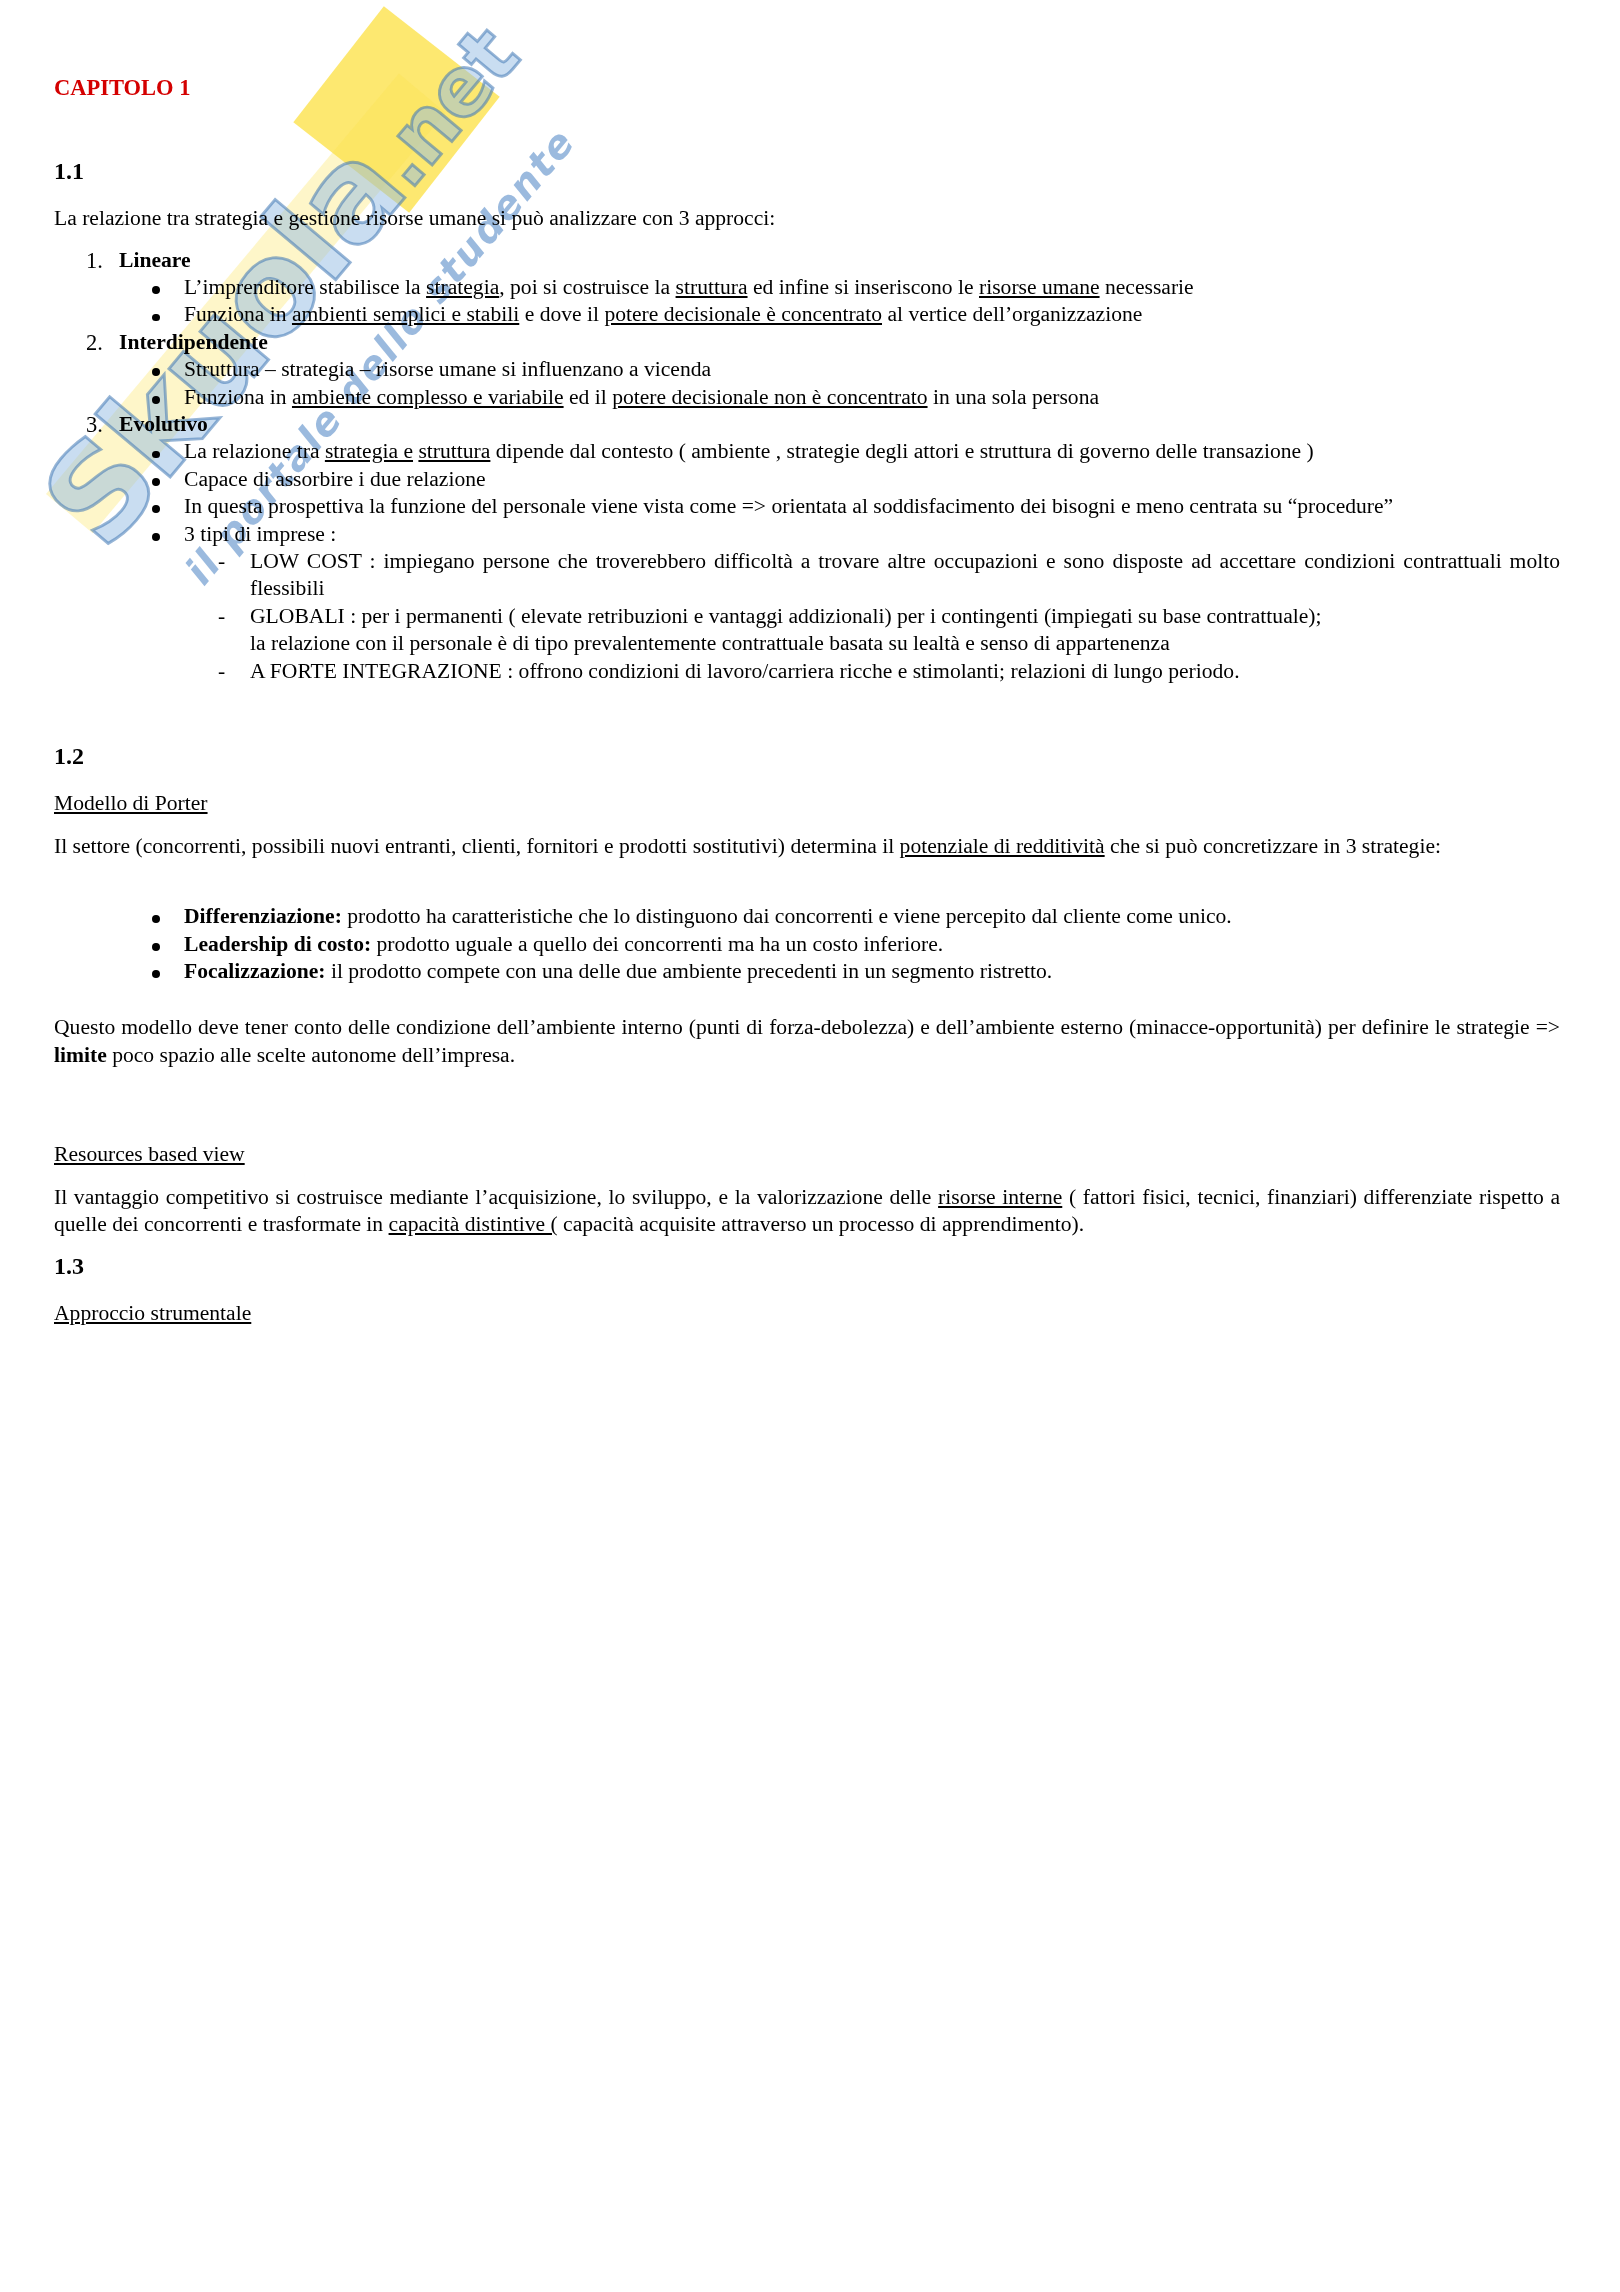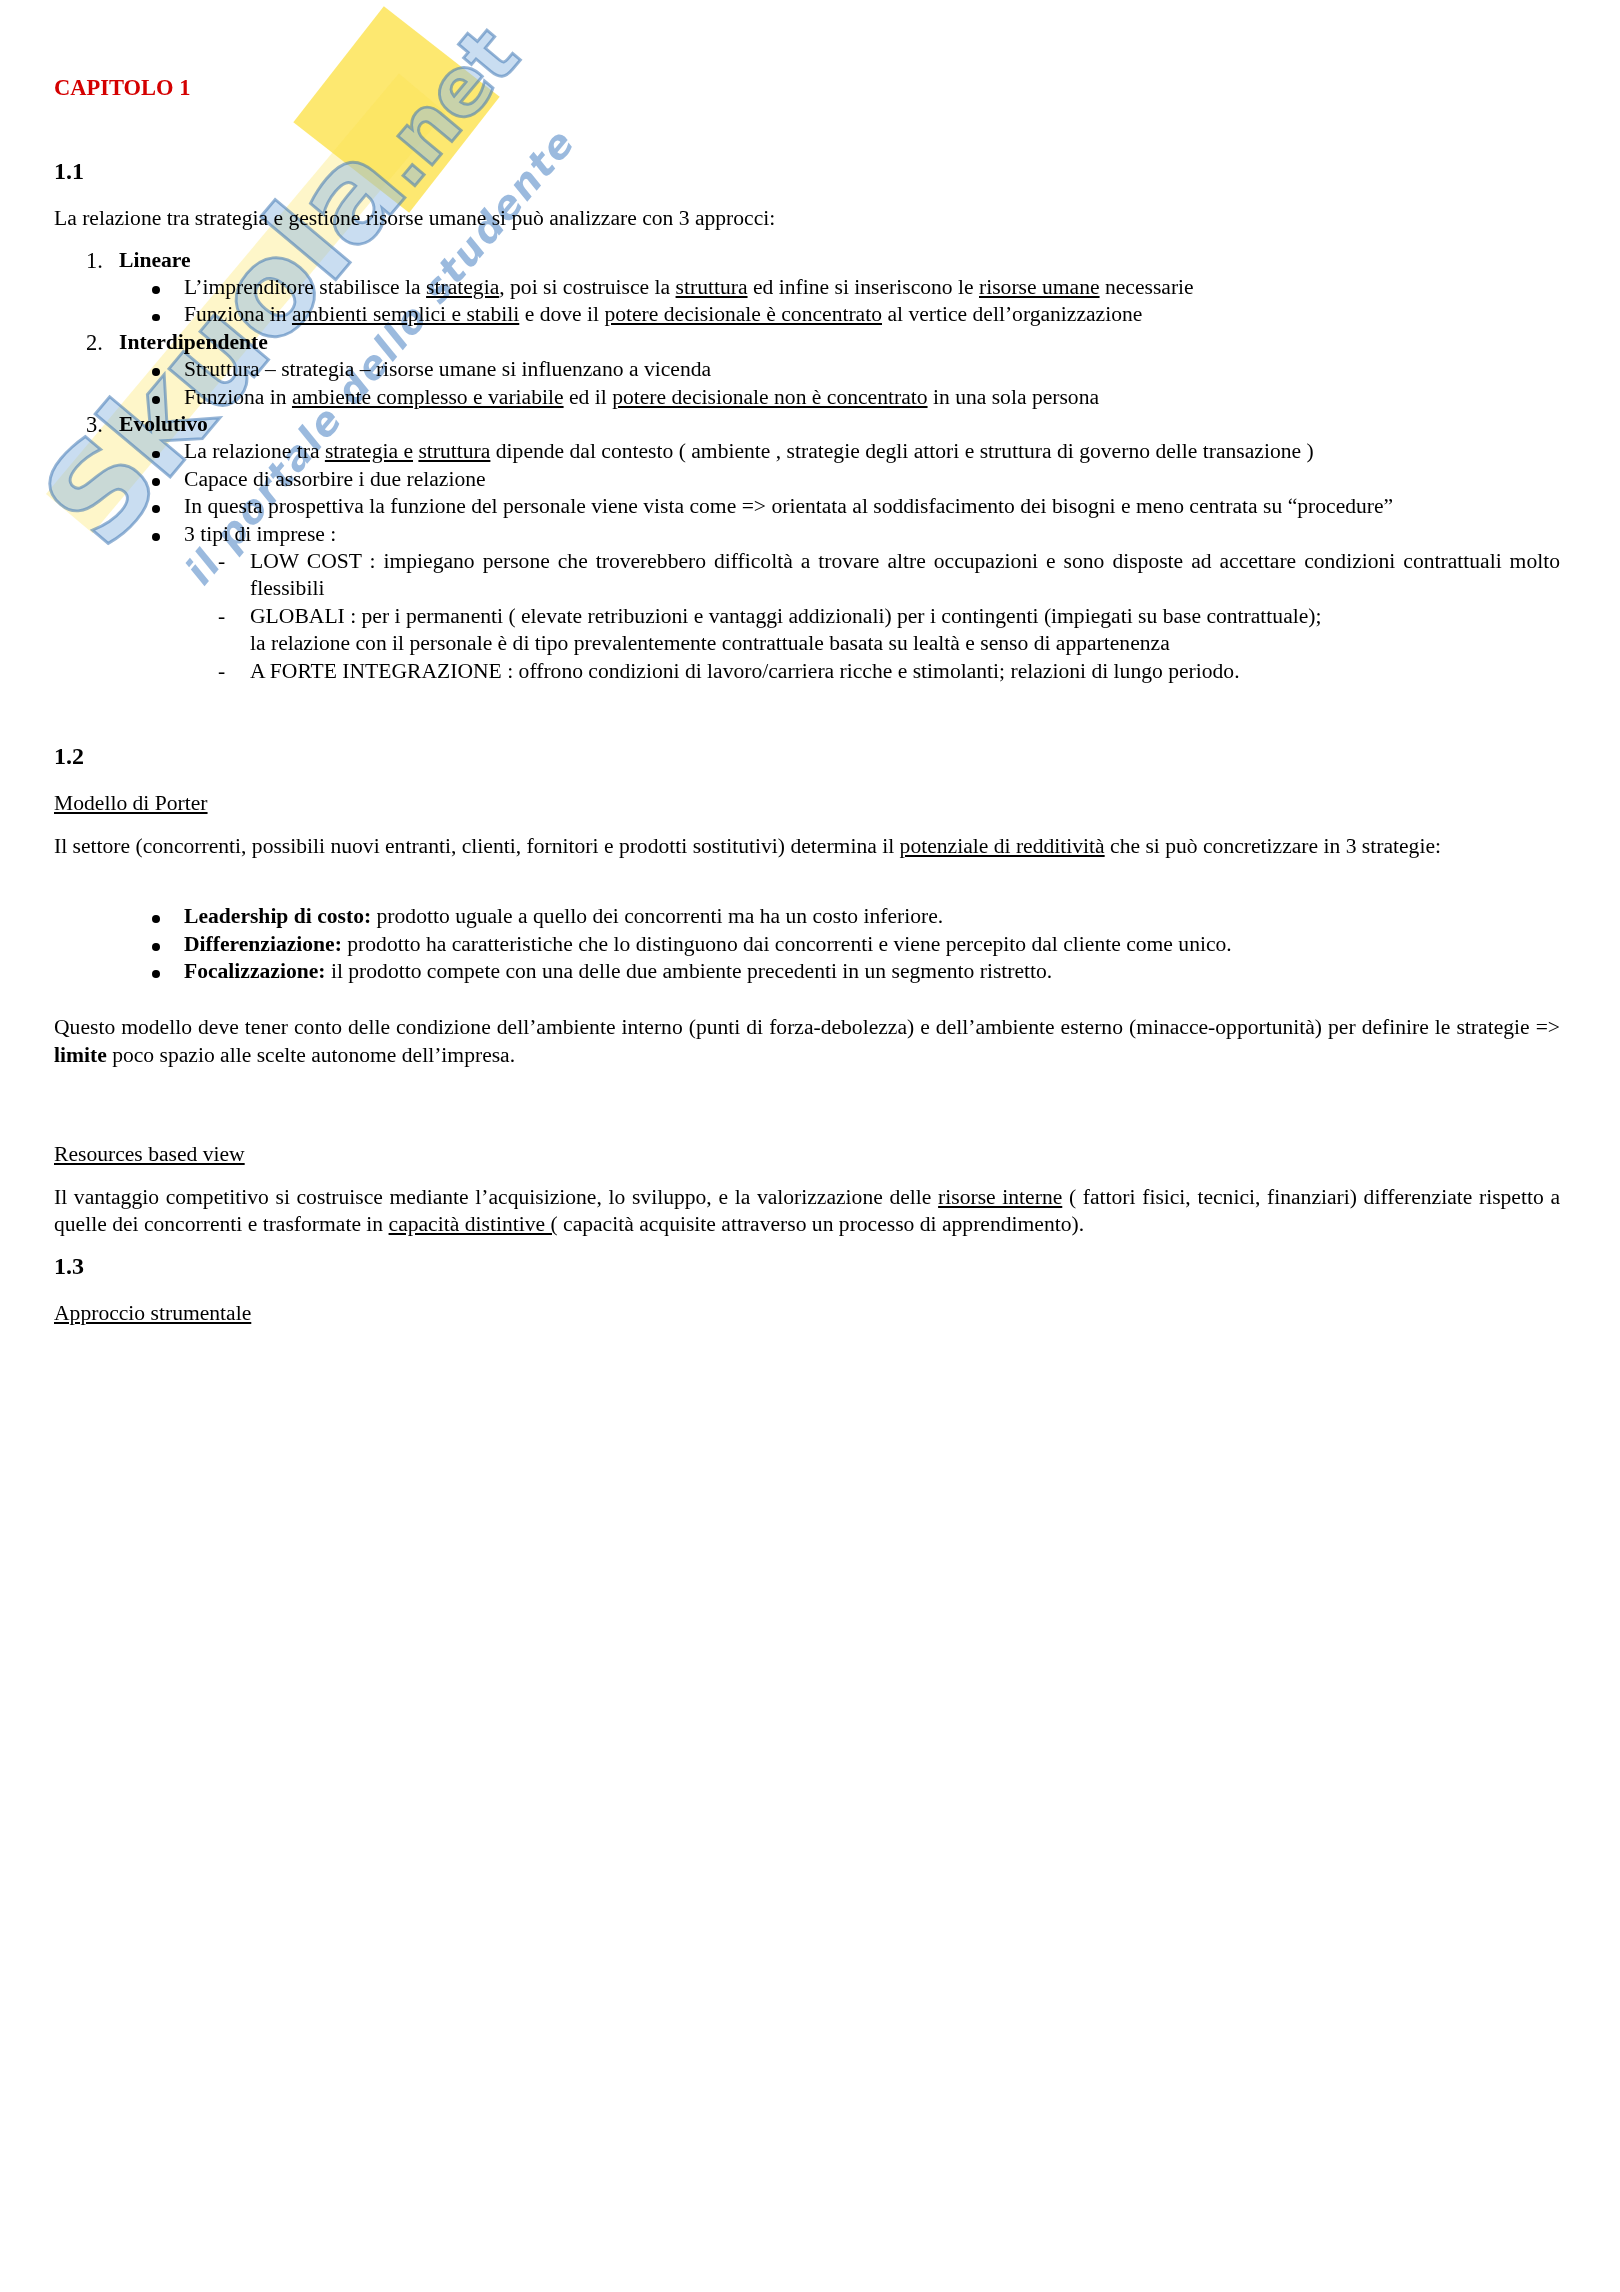--- a/index.html
+++ b/index.html
@@ -131,25 +131,25 @@
       <div class="li-text"><span>A FORTE INTEGRAZIONE : offrono condizioni di lavoro/carriera ricche e stimolanti; relazioni di lungo periodo.</span></div>
     </div>
     <div class="gap"></div>
     <div class="gap"></div>
     <div class="section-num">1.2</div>
     <div class="uhead">Modello di Porter</div>
     <div class="para"><span>Il settore (concorrenti, possibili nuovi entranti, clienti, fornitori e prodotti sostitutivi) determina il </span><span class="u">potenziale di redditività</span><span> che si può concretizzare in 3 strategie:</span></div>
     <div class="gap"></div>
     <div class="li bullet-item">
       <div class="li-marker"><span class="bullet-dot"></span></div>
-      <div class="li-text"><span class="b">Leadership di costo:</span><span> prodotto uguale a quello dei concorrenti ma ha un costo inferiore.</span></div>
+      <div class="li-text"><span class="b">Differenziazione:</span><span> prodotto ha caratteristiche che lo distinguono dai concorrenti e viene percepito dal cliente come unico.</span></div>
     </div>
     <div class="li bullet-item">
       <div class="li-marker"><span class="bullet-dot"></span></div>
-      <div class="li-text"><span class="b">Differenziazione:</span><span> prodotto ha caratteristiche che lo distinguono dai concorrenti e viene percepito dal cliente come unico.</span></div>
+      <div class="li-text"><span class="b">Leadership di costo:</span><span> prodotto uguale a quello dei concorrenti ma ha un costo inferiore.</span></div>
     </div>
     <div class="li bullet-item">
       <div class="li-marker"><span class="bullet-dot"></span></div>
       <div class="li-text"><span class="b">Focalizzazione:</span><span> il prodotto compete con una delle due ambiente precedenti in un segmento ristretto.</span></div>
     </div>
     <div class="gap"></div>
     <div class="para"><span>Questo modello deve tener conto delle condizione dell’ambiente interno (punti di forza-debolezza) e dell’ambiente esterno (minacce-opportunità) per definire le strategie =&gt; </span><span class="b">limite</span><span> poco spazio alle scelte autonome dell’impresa.</span></div>
     <div class="gap"></div>
     <div class="gap"></div>
     <div class="uhead">Resources based view</div>

